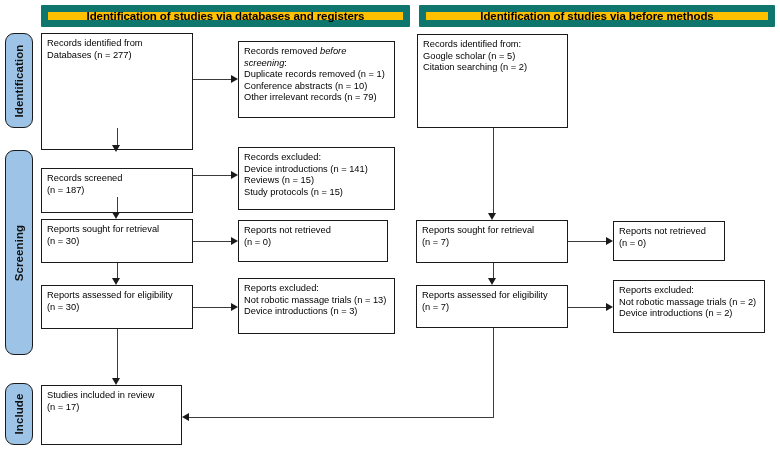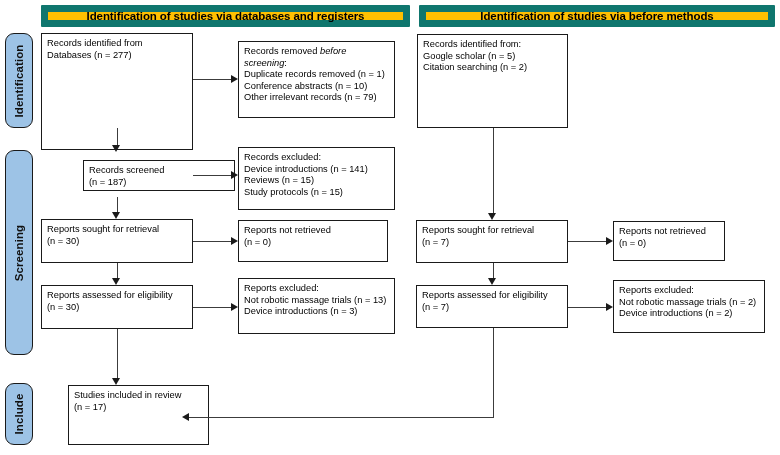--- a/index.html
+++ b/index.html
@@ -131,21 +131,21 @@
   </div>
 
   <div class="flow-box" style="left:41px; top:33px; width:152px; height:117px;">
     <div class="lines">Records identified from<br>Databases (n = 277)</div>
   </div>
 
   <div class="flow-box thin" style="left:238px; top:41px; width:157px; height:77px;">
     <div class="lines">Records removed <span class="em">before</span><br><span class="em">screening</span>:<br>Duplicate records removed (n = 1)<br>Conference abstracts (n = 10)<br>Other irrelevant records (n = 79)</div>
   </div>
 
-  <div class="flow-box" style="left:41px; top:160px; width:152px; height:31px;margin-left:42px;">
+  <div class="flow-box" style="left:41px; top:168px; width:152px; height:45px;">
     <div class="lines">Records screened<br>(n = 187)</div>
   </div>
 
   <div class="flow-box thin" style="left:238px; top:147px; width:157px; height:63px;">
     <div class="lines">Records excluded:<br>Device introductions (n = 141)<br>Reviews (n = 15)<br>Study protocols (n = 15)</div>
   </div>
 
   <div class="flow-box" style="left:41px; top:219px; width:152px; height:44px;">
     <div class="lines">Reports sought for retrieval<br>(n = 30)</div>
   </div>
@@ -175,21 +175,21 @@
   </div>
 
   <div class="flow-box" style="left:416px; top:285px; width:152px; height:43px;">
     <div class="lines">Reports assessed for eligibility<br>(n = 7)</div>
   </div>
 
   <div class="flow-box" style="left:613px; top:280px; width:152px; height:53px;">
     <div class="lines">Reports excluded:<br>Not robotic massage trials (n = 2)<br>Device introductions (n = 2)</div>
   </div>
 
-  <div class="flow-box" style="left:41px; top:385px; width:141px; height:60px;margin-left:27px;">
+  <div class="flow-box" style="left:41px; top:385px; width:141px; height:60px;">
     <div class="lines">Studies included in review<br>(n = 17)</div>
   </div>
 
   <div class="hline" style="left:193px; top:79px; width:38px;"></div>
   <div class="arrow-right" style="left:231px; top:75px;"></div>
 
   <div class="vline" style="left:117px; top:128px; height:17px;"></div>
   <div class="arrow-down" style="left:112px; top:145px;"></div>
 
   <div class="hline" style="left:193px; top:175px; width:38px;"></div>

